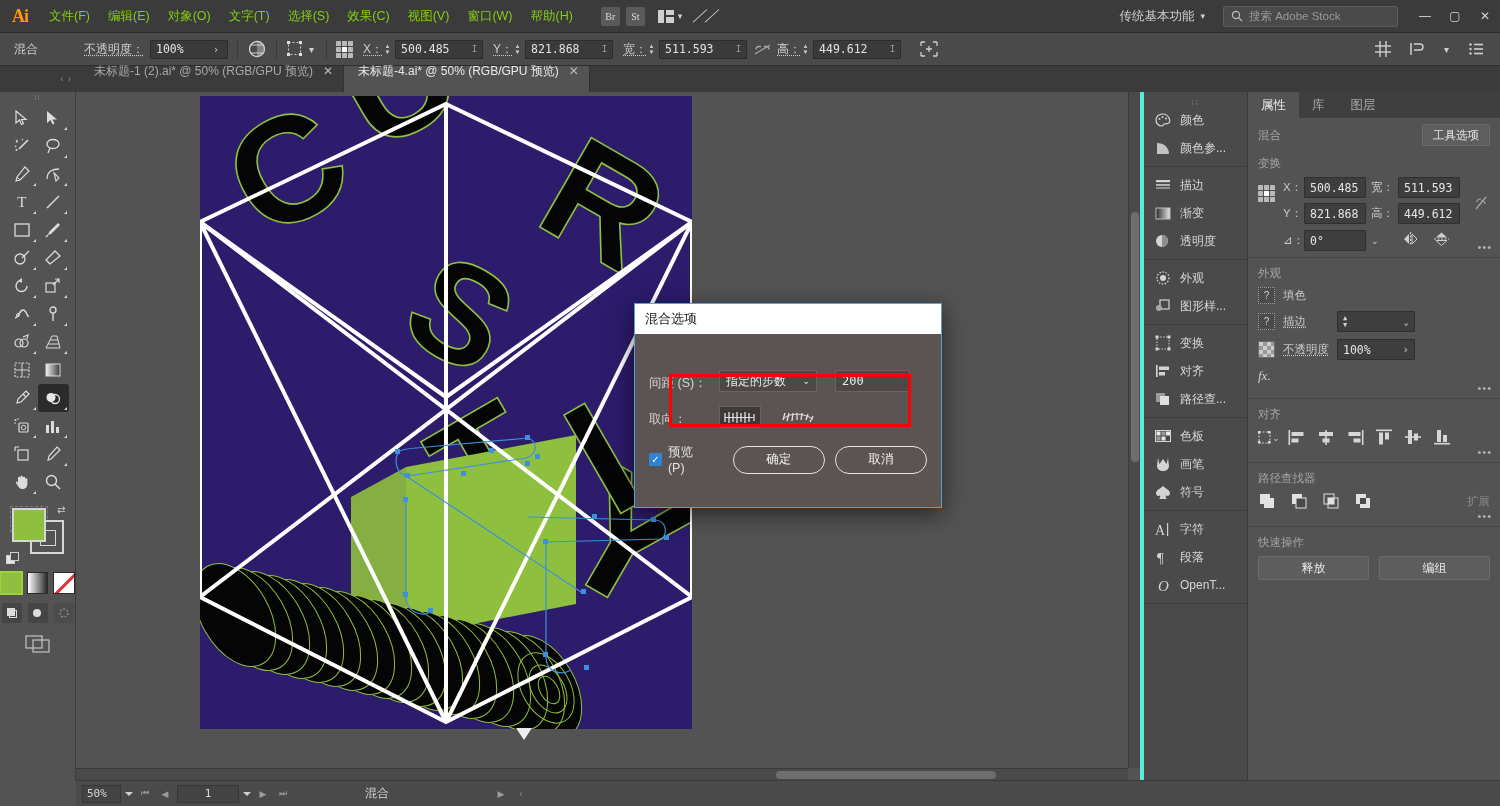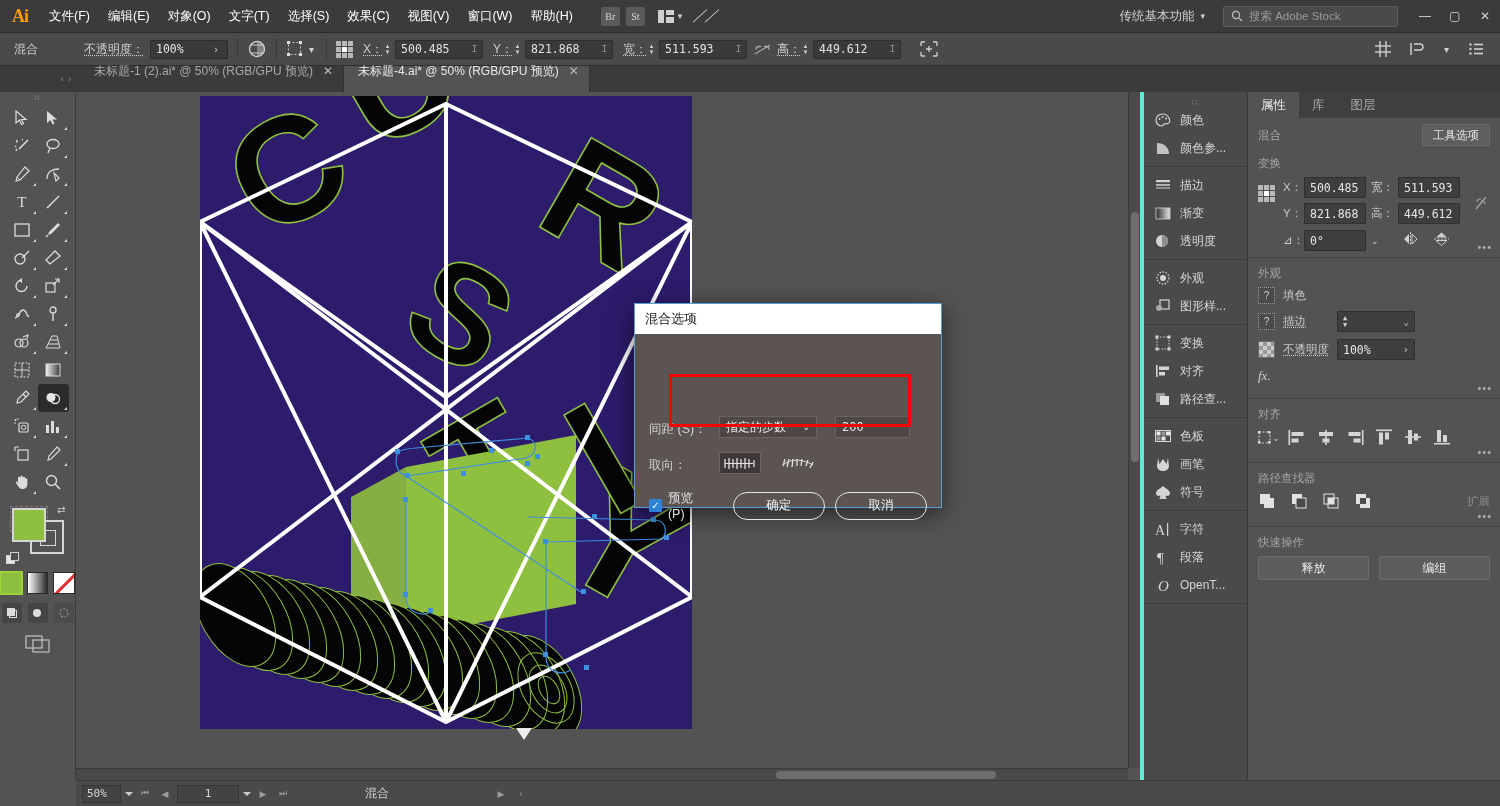--- a/index.html
+++ b/index.html
@@ -19,21 +19,21 @@
     border-bottom: 1px solid #2b2b2b;
   }
   .ai-logo {
     width: 40px; height: 33px; display: flex; align-items: center;
     justify-content: center; font-weight: bold; font-size: 18px;
     color: #ff9a00; font-family: "Liberation Serif", serif;
     letter-spacing: -1px;
   }
   .menu-item {
     padding: 0 9px; height: 33px; line-height: 33px; font-size: 12.5px;
-    color: #ffffff; white-space: nowrap; cursor: default;
+    color: #84cc16; white-space: nowrap; cursor: default;
   }
   .mb-spacer { flex: 0 0 16px; }
   .mb-chip {
     width: 19px; height: 19px; margin: 8px 3px; border-radius: 2px;
     background: #5a5a5a; color: #d8d8d8; font-size: 10px;
     display: flex; align-items: center; justify-content: center;
     font-family: "Liberation Serif", serif;
   }
   .mb-grid { display: flex; align-items: center; margin-left: 10px; gap: 4px; }
   .grid-ico { width: 16px; height: 13px; position: relative; }
@@ -212,21 +212,21 @@
   .dlg-body { position: relative; padding: 12px 14px; }
   .dlg-redbox {
     position: absolute; left: 34px; top: 40px; width: 242px; height: 53px;
     border: 3px solid #ff0000; z-index: 5; pointer-events: none;
   }
   .dlg-row { display: flex; align-items: flex-end; margin-bottom: 9px; gap: 8px; }
   .dlg-lab { width: 62px; font-size: 12.5px; color: #d4d4d4; }
   .dlg-select {
     width: 98px; height: 22px; background: #4e4746; border: 1px solid #6b6261;
     display: flex; align-items: center; justify-content: space-between;
-    padding: 0 6px; font-size: 12px; color: #eaeaea; border-radius: 0; margin-top: 46px;
+    padding: 0 6px; font-size: 12px; color: #eaeaea; border-radius: 0;
   }
   .dlg-input {
     width: 75px; height: 22px; background: #4e4746; border: 1px solid #6b6261;
     display: flex; align-items: center; padding: 0 6px; font-size: 12px;
     color: #eaeaea; margin-left: 10px; border-radius: 1px;
     font-family: "DejaVu Sans Mono", monospace;
   }
   .orient-btn {
     width: 42px; height: 22px; display: flex; align-items: center;
     justify-content: center; margin-right: 8px;

